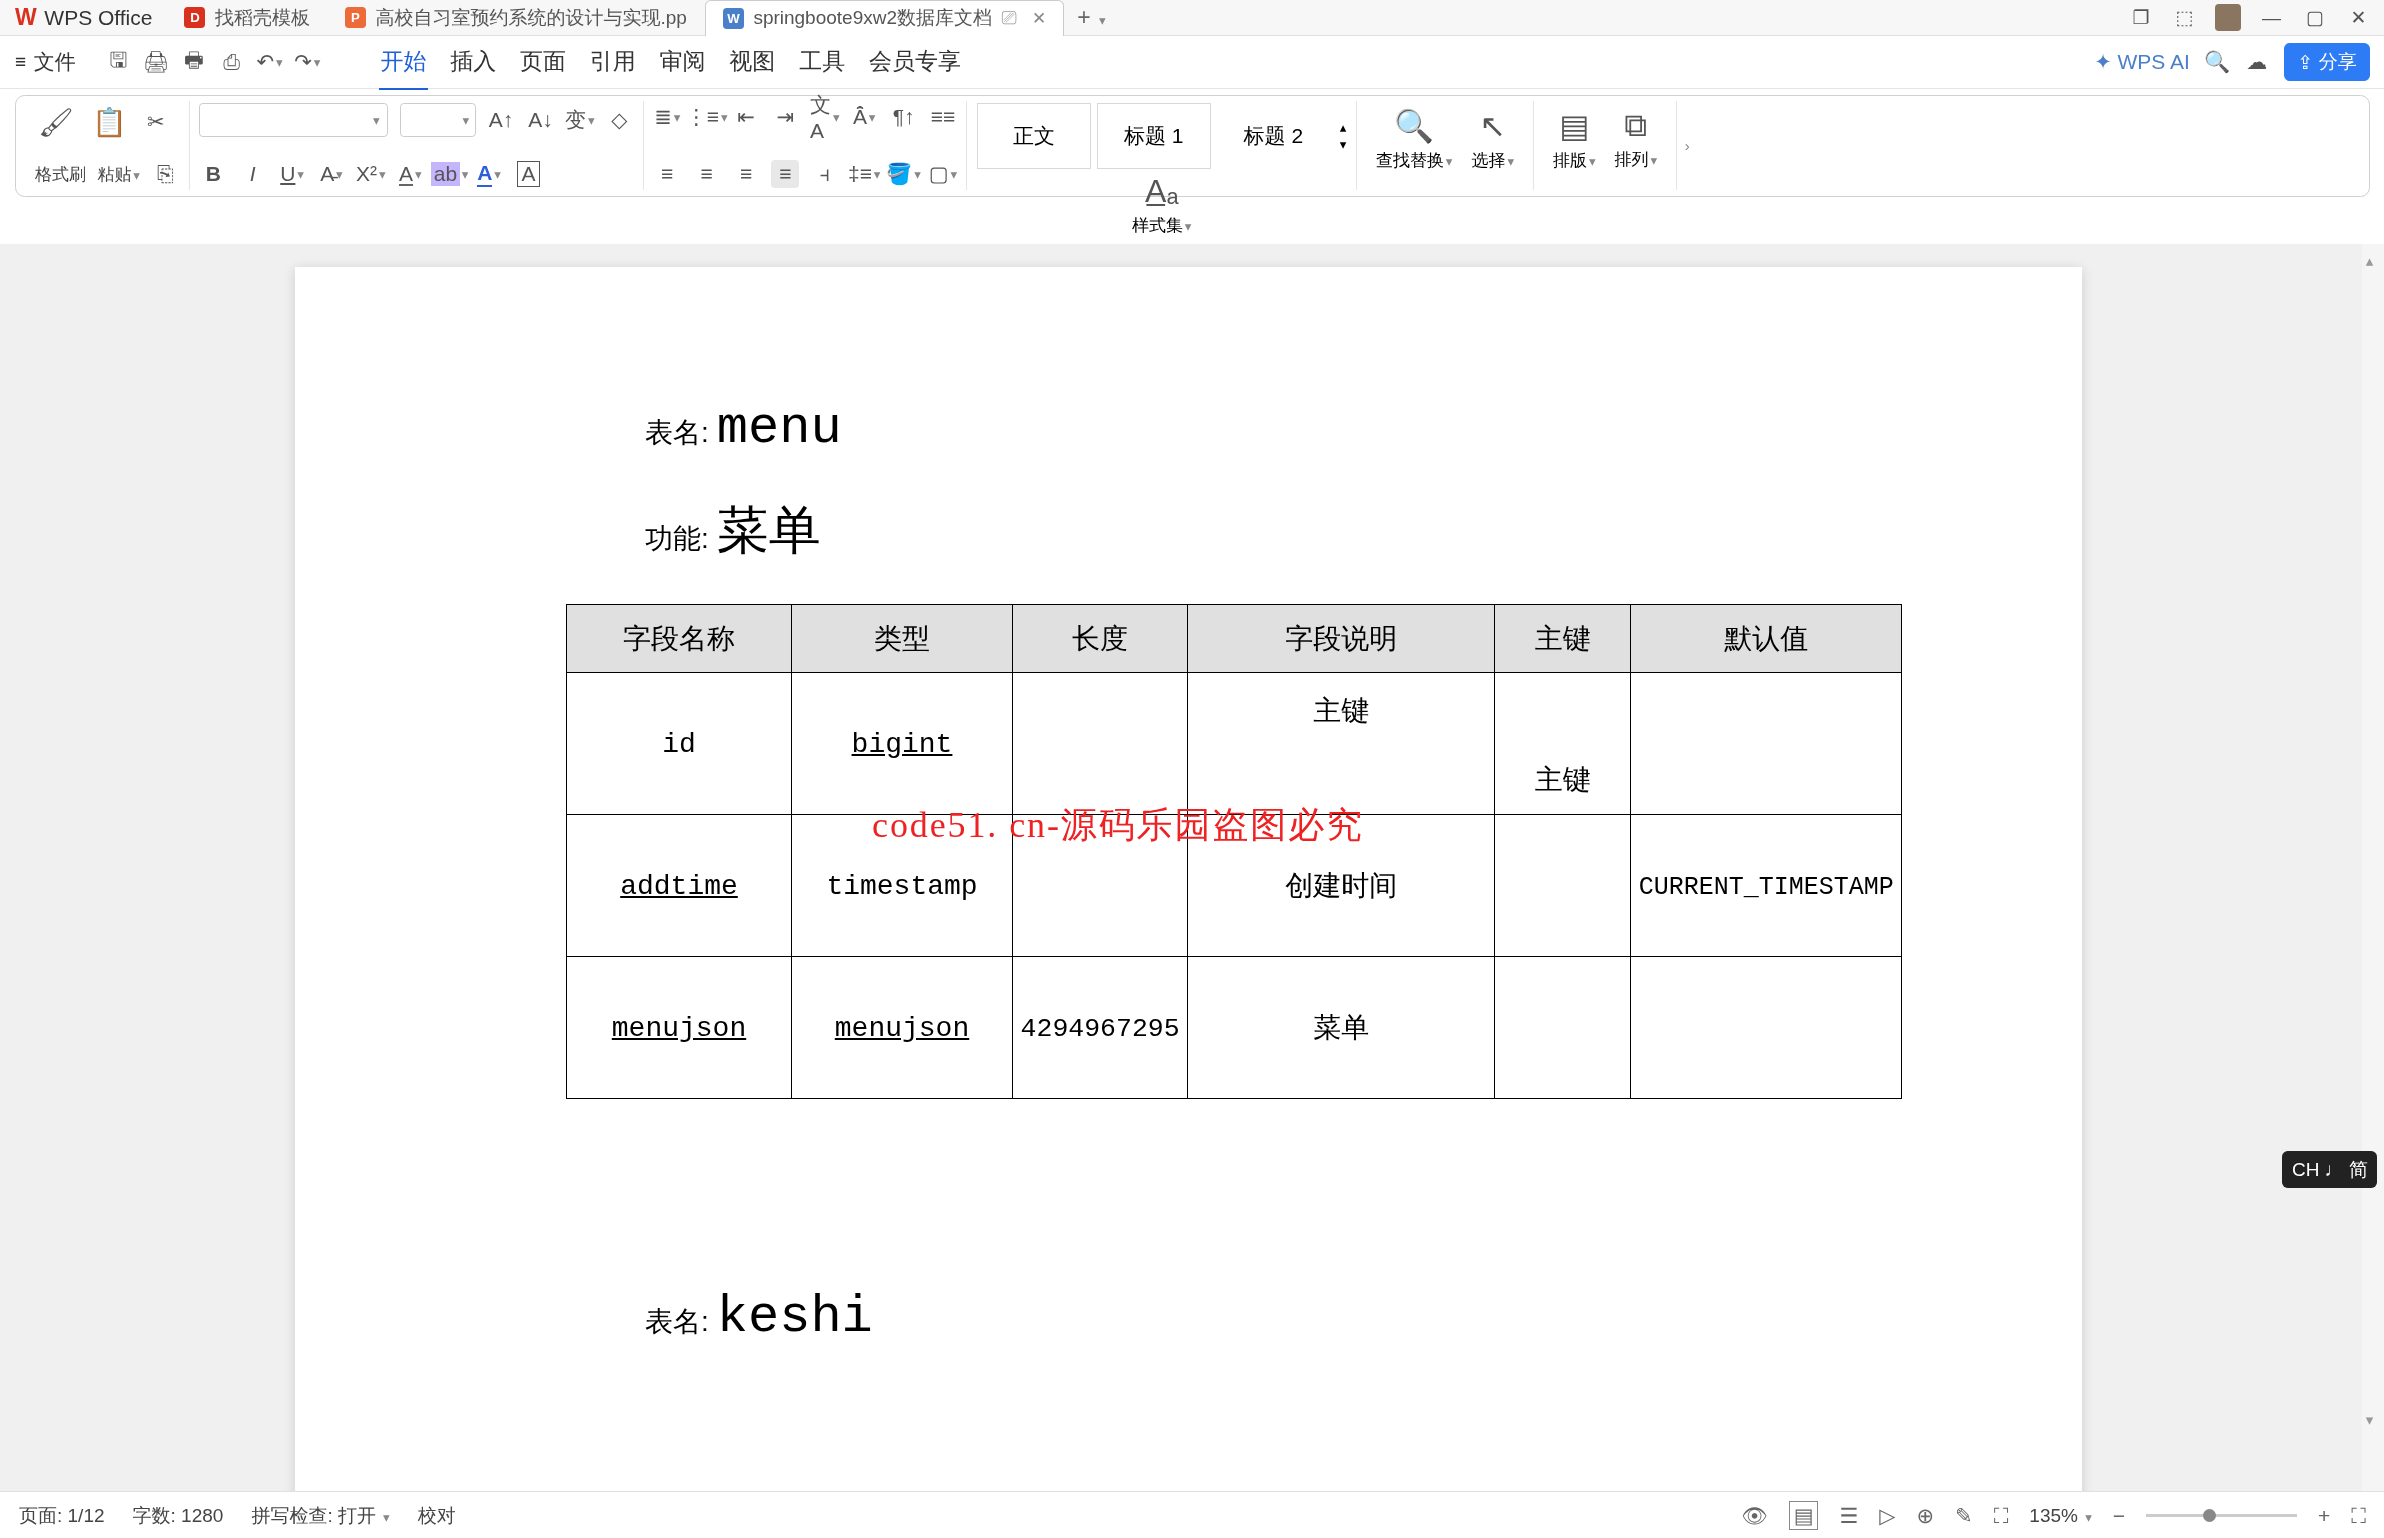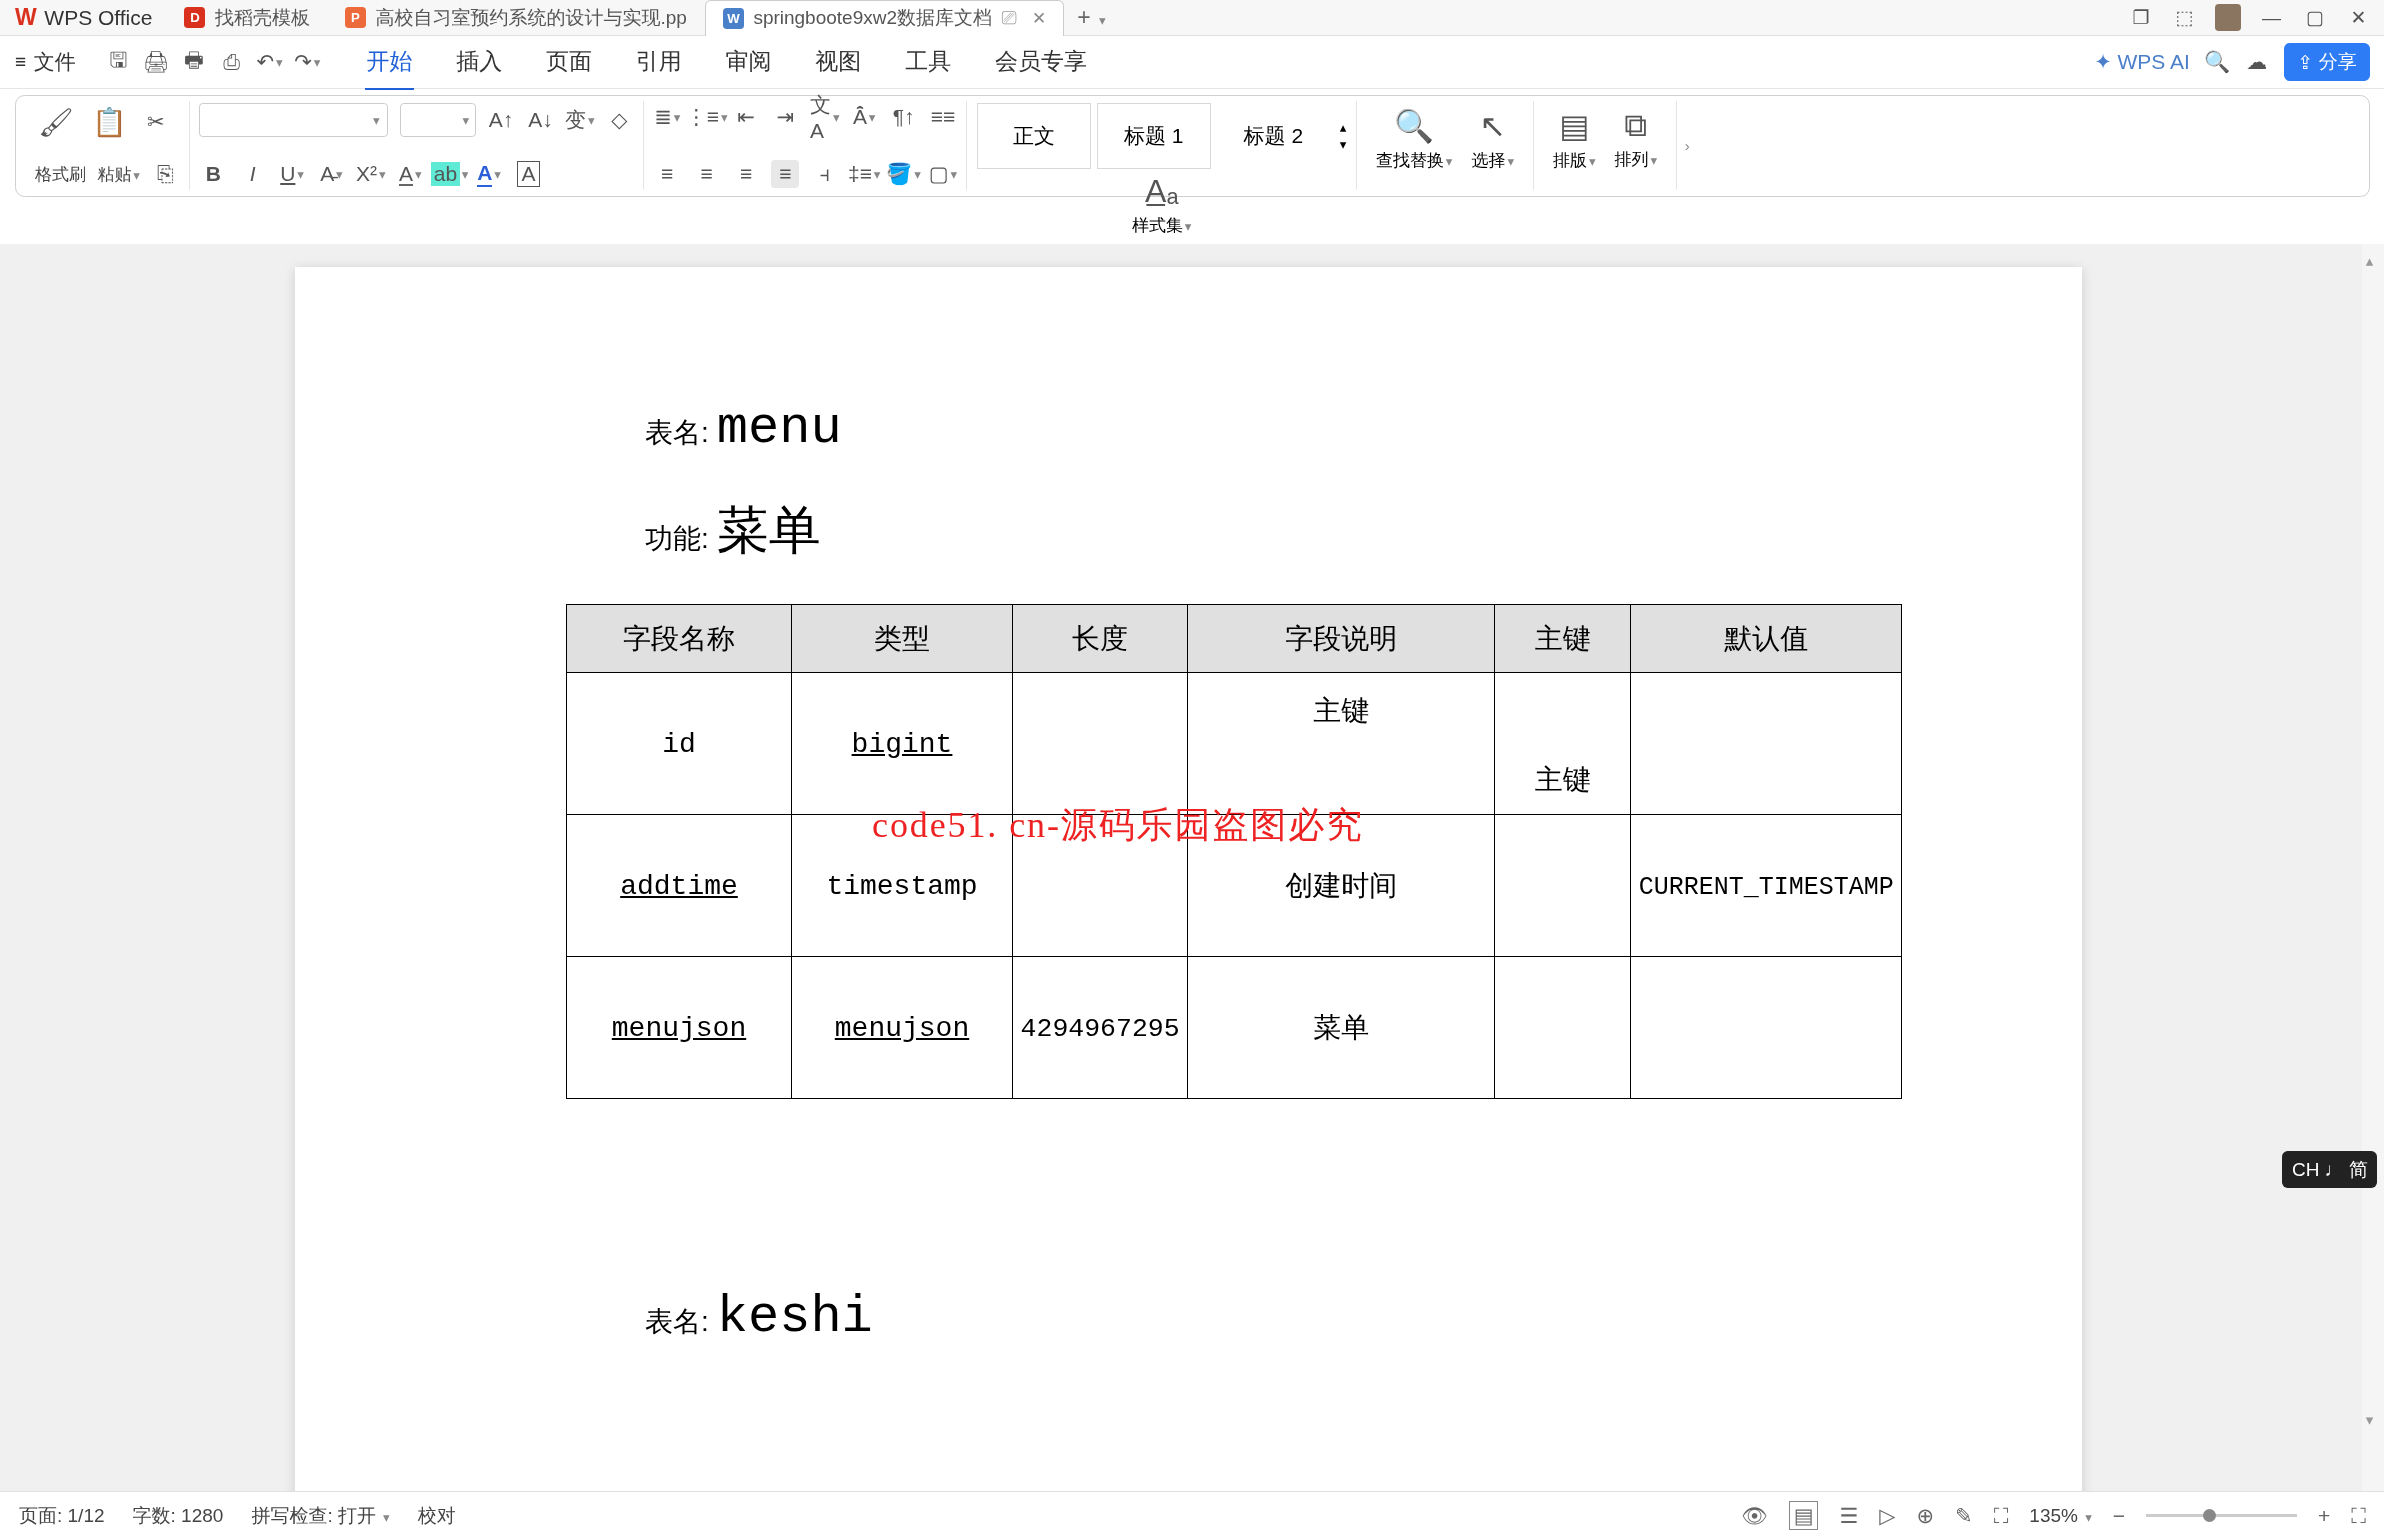--- a/index.html
+++ b/index.html
@@ -20,21 +20,21 @@
 .titlebar-right { margin-left: auto; display: flex; gap: 17px; padding-right: 13.2px; align-items: center; }
 .winbtn { width: 26.5px; height: 26.5px; display: flex; align-items: center; justify-content: center; color: #555; font-size: 19px; }
 .avatar-sm { width: 26.5px; height: 26.5px; background: #8a7560; border-radius: 3.8px; }
 
 
 .menubar { height: 53px; display: flex; align-items: center; padding: 0 15px; gap: 7.6px; border-bottom: 0.9px solid #e5e5e5; }
 .menu-file { display: flex; align-items: center; gap: 7.6px; font-size: 21px; color: #333; padding-right: 11.4px; }
 .menu-file .ham { font-size: 19px; }
 .qat { display: flex; gap: 13.2px; padding: 0 11.4px; }
 .qat-btn { width: 24.6px; height: 24.6px; color: #555; display: flex; align-items: center; justify-content: center; font-size: 21px; }
-.menutabs { display: flex; gap: 40px; margin-left: 26px; }
+.menutabs { display: flex; gap: 20px; margin-left: 40px; }
 .menutab { font-size: 23px; color: #333; padding: 11.4px 1.9px; cursor: pointer; }
 .menutab.active { color: #2060d8; border-bottom: 2.8px solid #2060d8; font-weight: 500; }
 .menubar-right { margin-left: auto; display: flex; align-items: center; gap: 15px; }
 .wpsai { color: #4a7fc9; font-size: 21px; font-weight: 500; display: flex; align-items: center; gap: 5.7px; }
 .share-btn { background: #2d7cf5; color: #fff; padding: 5.7px 13.2px; border-radius: 5.7px; font-size: 19px; display: flex; align-items: center; gap: 5.7px; }
 
 
 .ribbon { height: 102px; background: #fff; border: 0.9px solid #d0d0d0; border-radius: 9.5px; margin: 5.7px 15px 0; display: flex; align-items: stretch; padding: 5.7px 9.5px; }
 .ribbon-group { display: flex; flex-direction: column; justify-content: space-between; padding: 1.9px 9.5px; border-right: 0.9px solid #e5e5e5; }
 .ribbon-group:last-child { border-right: none; }
@@ -43,21 +43,21 @@
 .ricon { width: 28px; height: 28px; display: flex; align-items: center; justify-content: center; color: #555; font-size: 21px; }
 .ricon-lg { width: 42px; height: 38px; font-size: 28px; }
 .font-select { width: 189px; height: 34px; border: 0.9px solid #ccc; border-radius: 3.8px; font-size: 17px; padding: 0 7.6px; display: flex; align-items: center; justify-content: space-between; background: #fff; }
 .size-select { width: 76px; height: 34px; border: 0.9px solid #ccc; border-radius: 3.8px; padding: 0 5.7px; display: flex; align-items: center; justify-content: flex-end; background: #fff; }
 .style-box { width: 114px; height: 66px; border: 0.9px solid #d8d8d8; display: flex; align-items: center; justify-content: center; font-size: 21px; background: #fff; }
 .style-strip { display: flex; gap: 5.7px; align-items: center; }
 .style-scroll { display: flex; flex-direction: column; gap: 1.9px; margin-left: 3.8px; }
 .big-btn { display: flex; flex-direction: column; align-items: center; gap: 3.8px; padding: 3.8px 9.5px; font-size: 17px; }
 .big-btn .icn { font-size: 32px; color: #555; }
 .underline-a { border-bottom: 2.8px solid #666; display: inline-block; line-height: 1; }
-.hl-y { background: #5eead4; padding: 0 2.8px; }
+.hl-y { background: #c4b5fd; padding: 0 2.8px; }
 .fc-blue { color: #2d5fd8; font-weight: bold; border-bottom: 2.8px solid #2d5fd8; }
 .box-a { border: 1.9px solid #555; padding: 0 3.8px; }
 
 
 .doc-wrap { position: absolute; top: 244px; left: 0; right: 0; bottom: 44px; background: #f0f0f0; overflow: hidden; }
 .page { position: absolute; top: 23px; left: 295px; width: 1787px; height: 1344px; background: #fff; box-shadow: 0 1.9px 11.4px rgba(0,0,0,0.15); padding: 132px 76px 38px; }
 .doc-line { font-size: 32px; margin-left: 274px; margin-bottom: 38px; font-family: "SimSun", serif; }
 .doc-line .lbl { font-size: 28px; }
 .doc-line .val { font-family: "Courier New", monospace; font-size: 52px; }
 .doc-table { border-collapse: collapse; margin-left: 195px; font-family: "SimSun", serif; }

